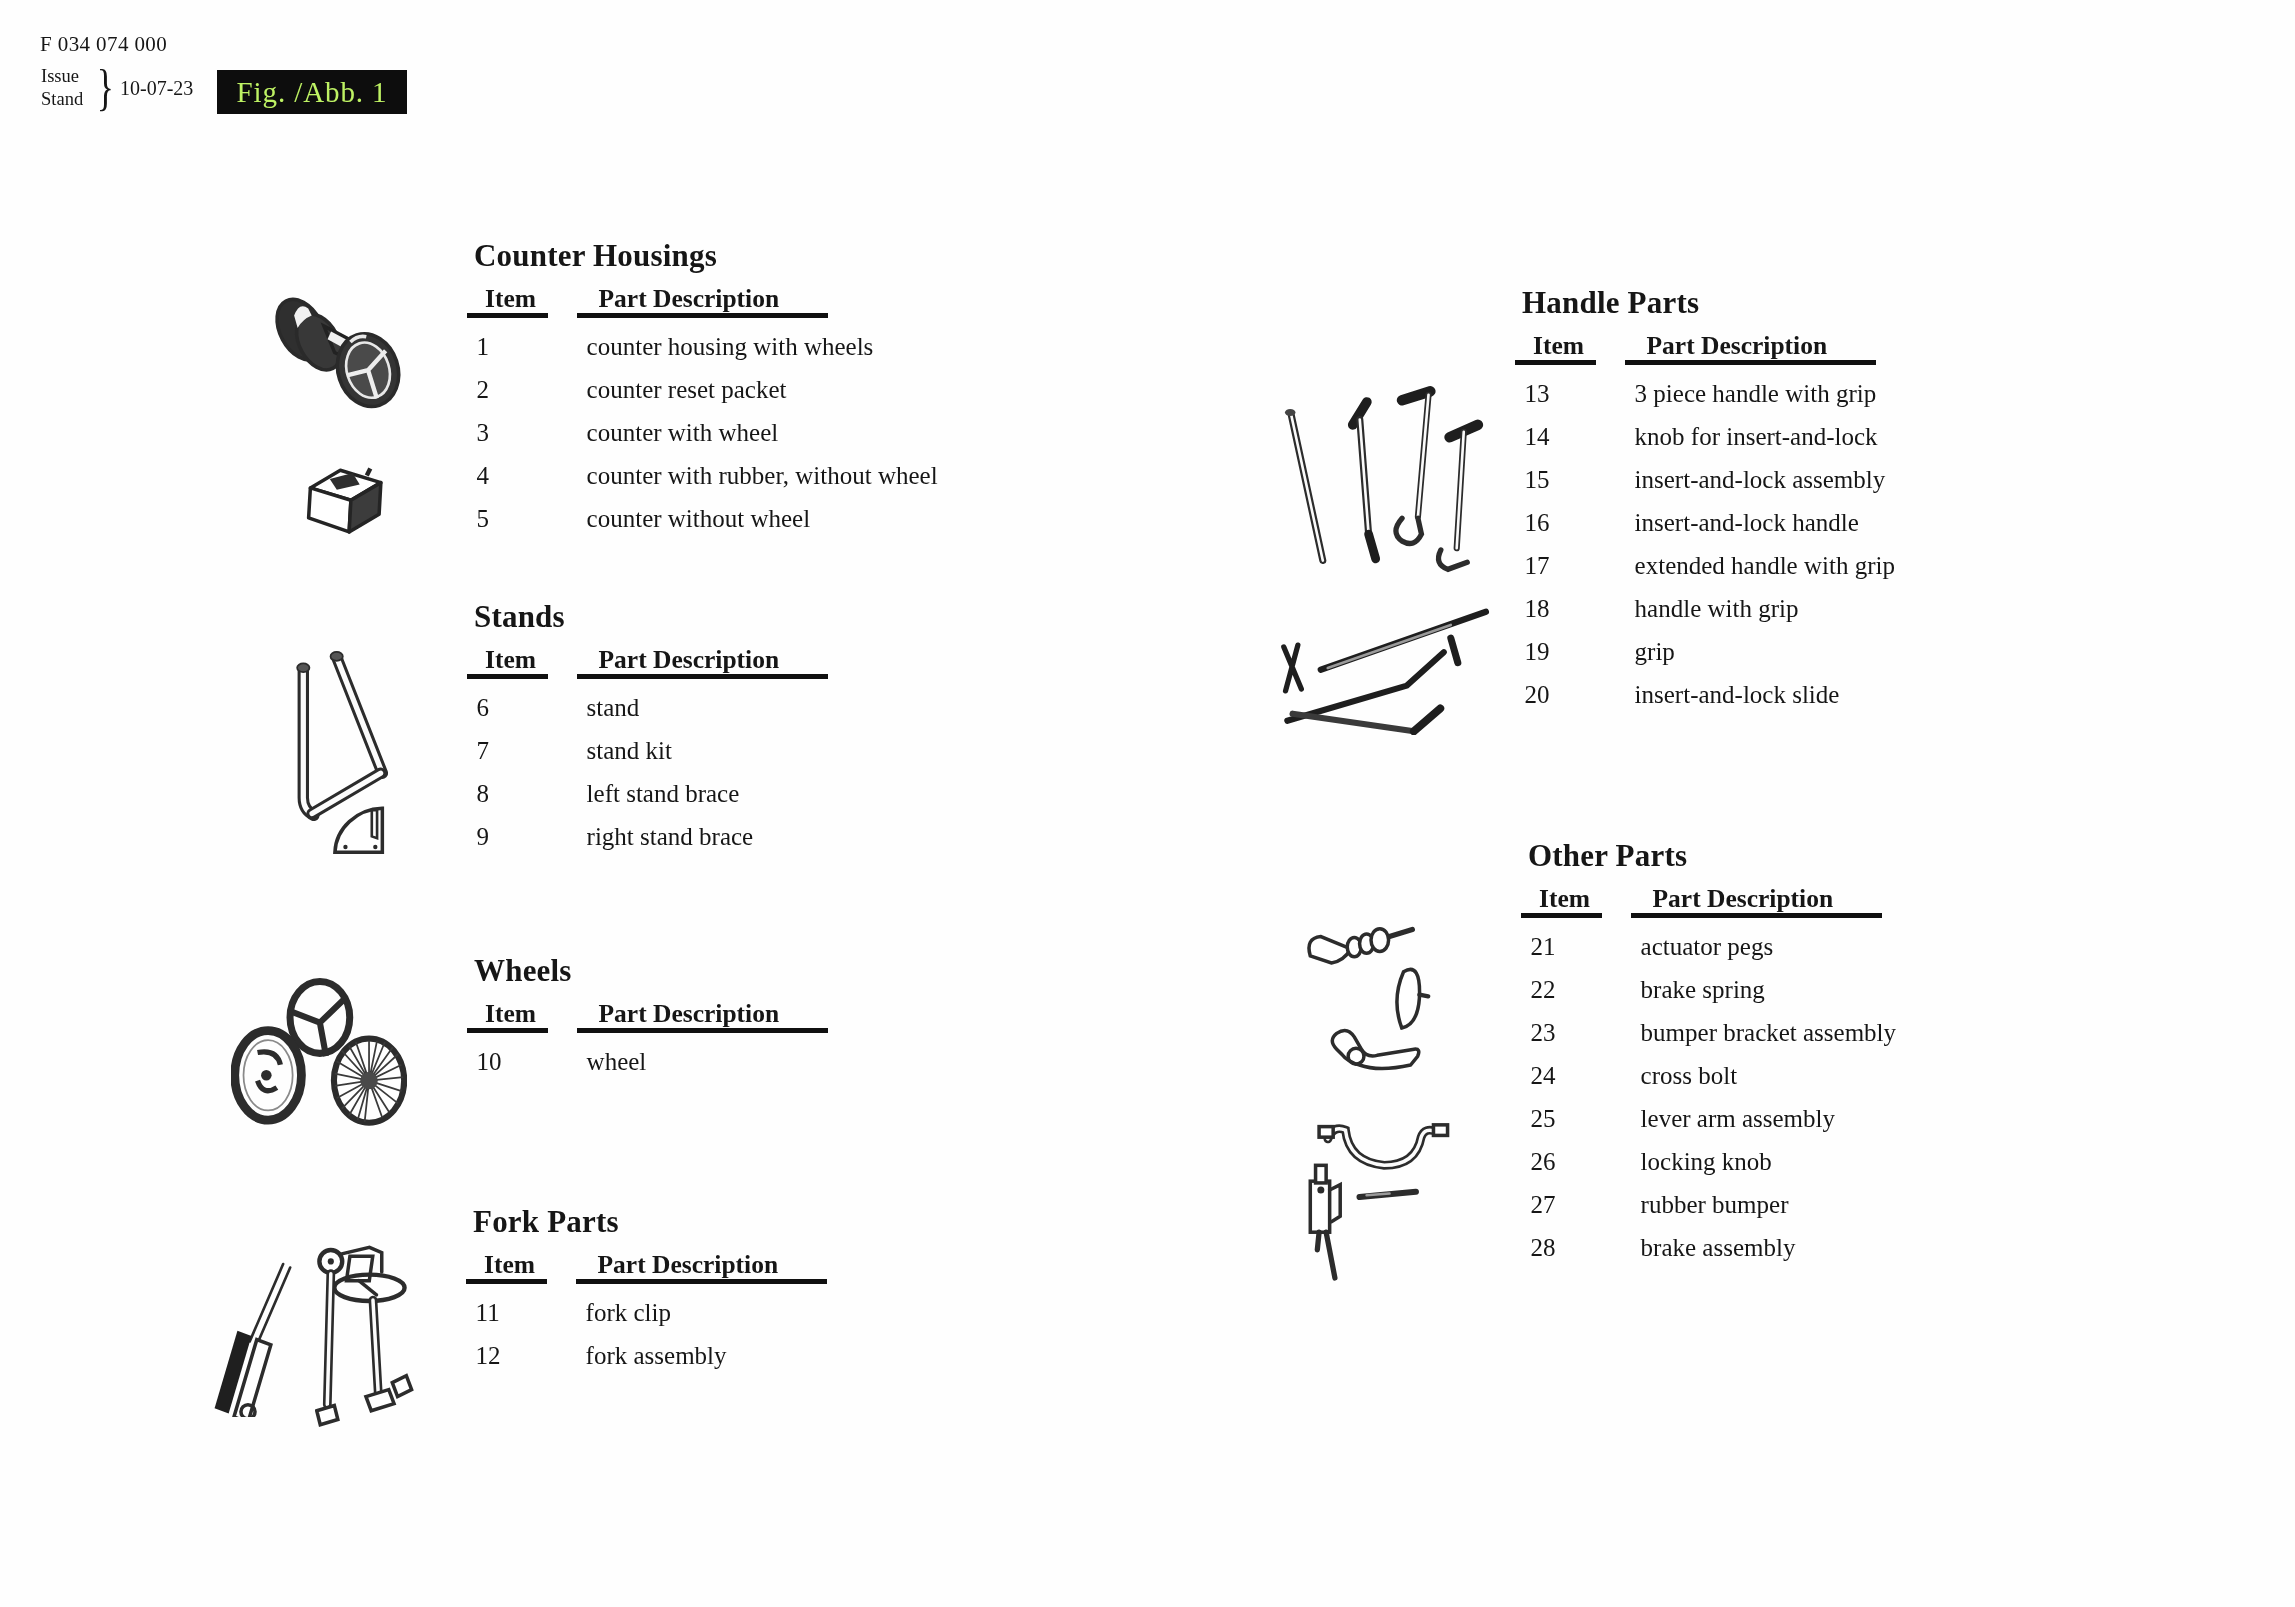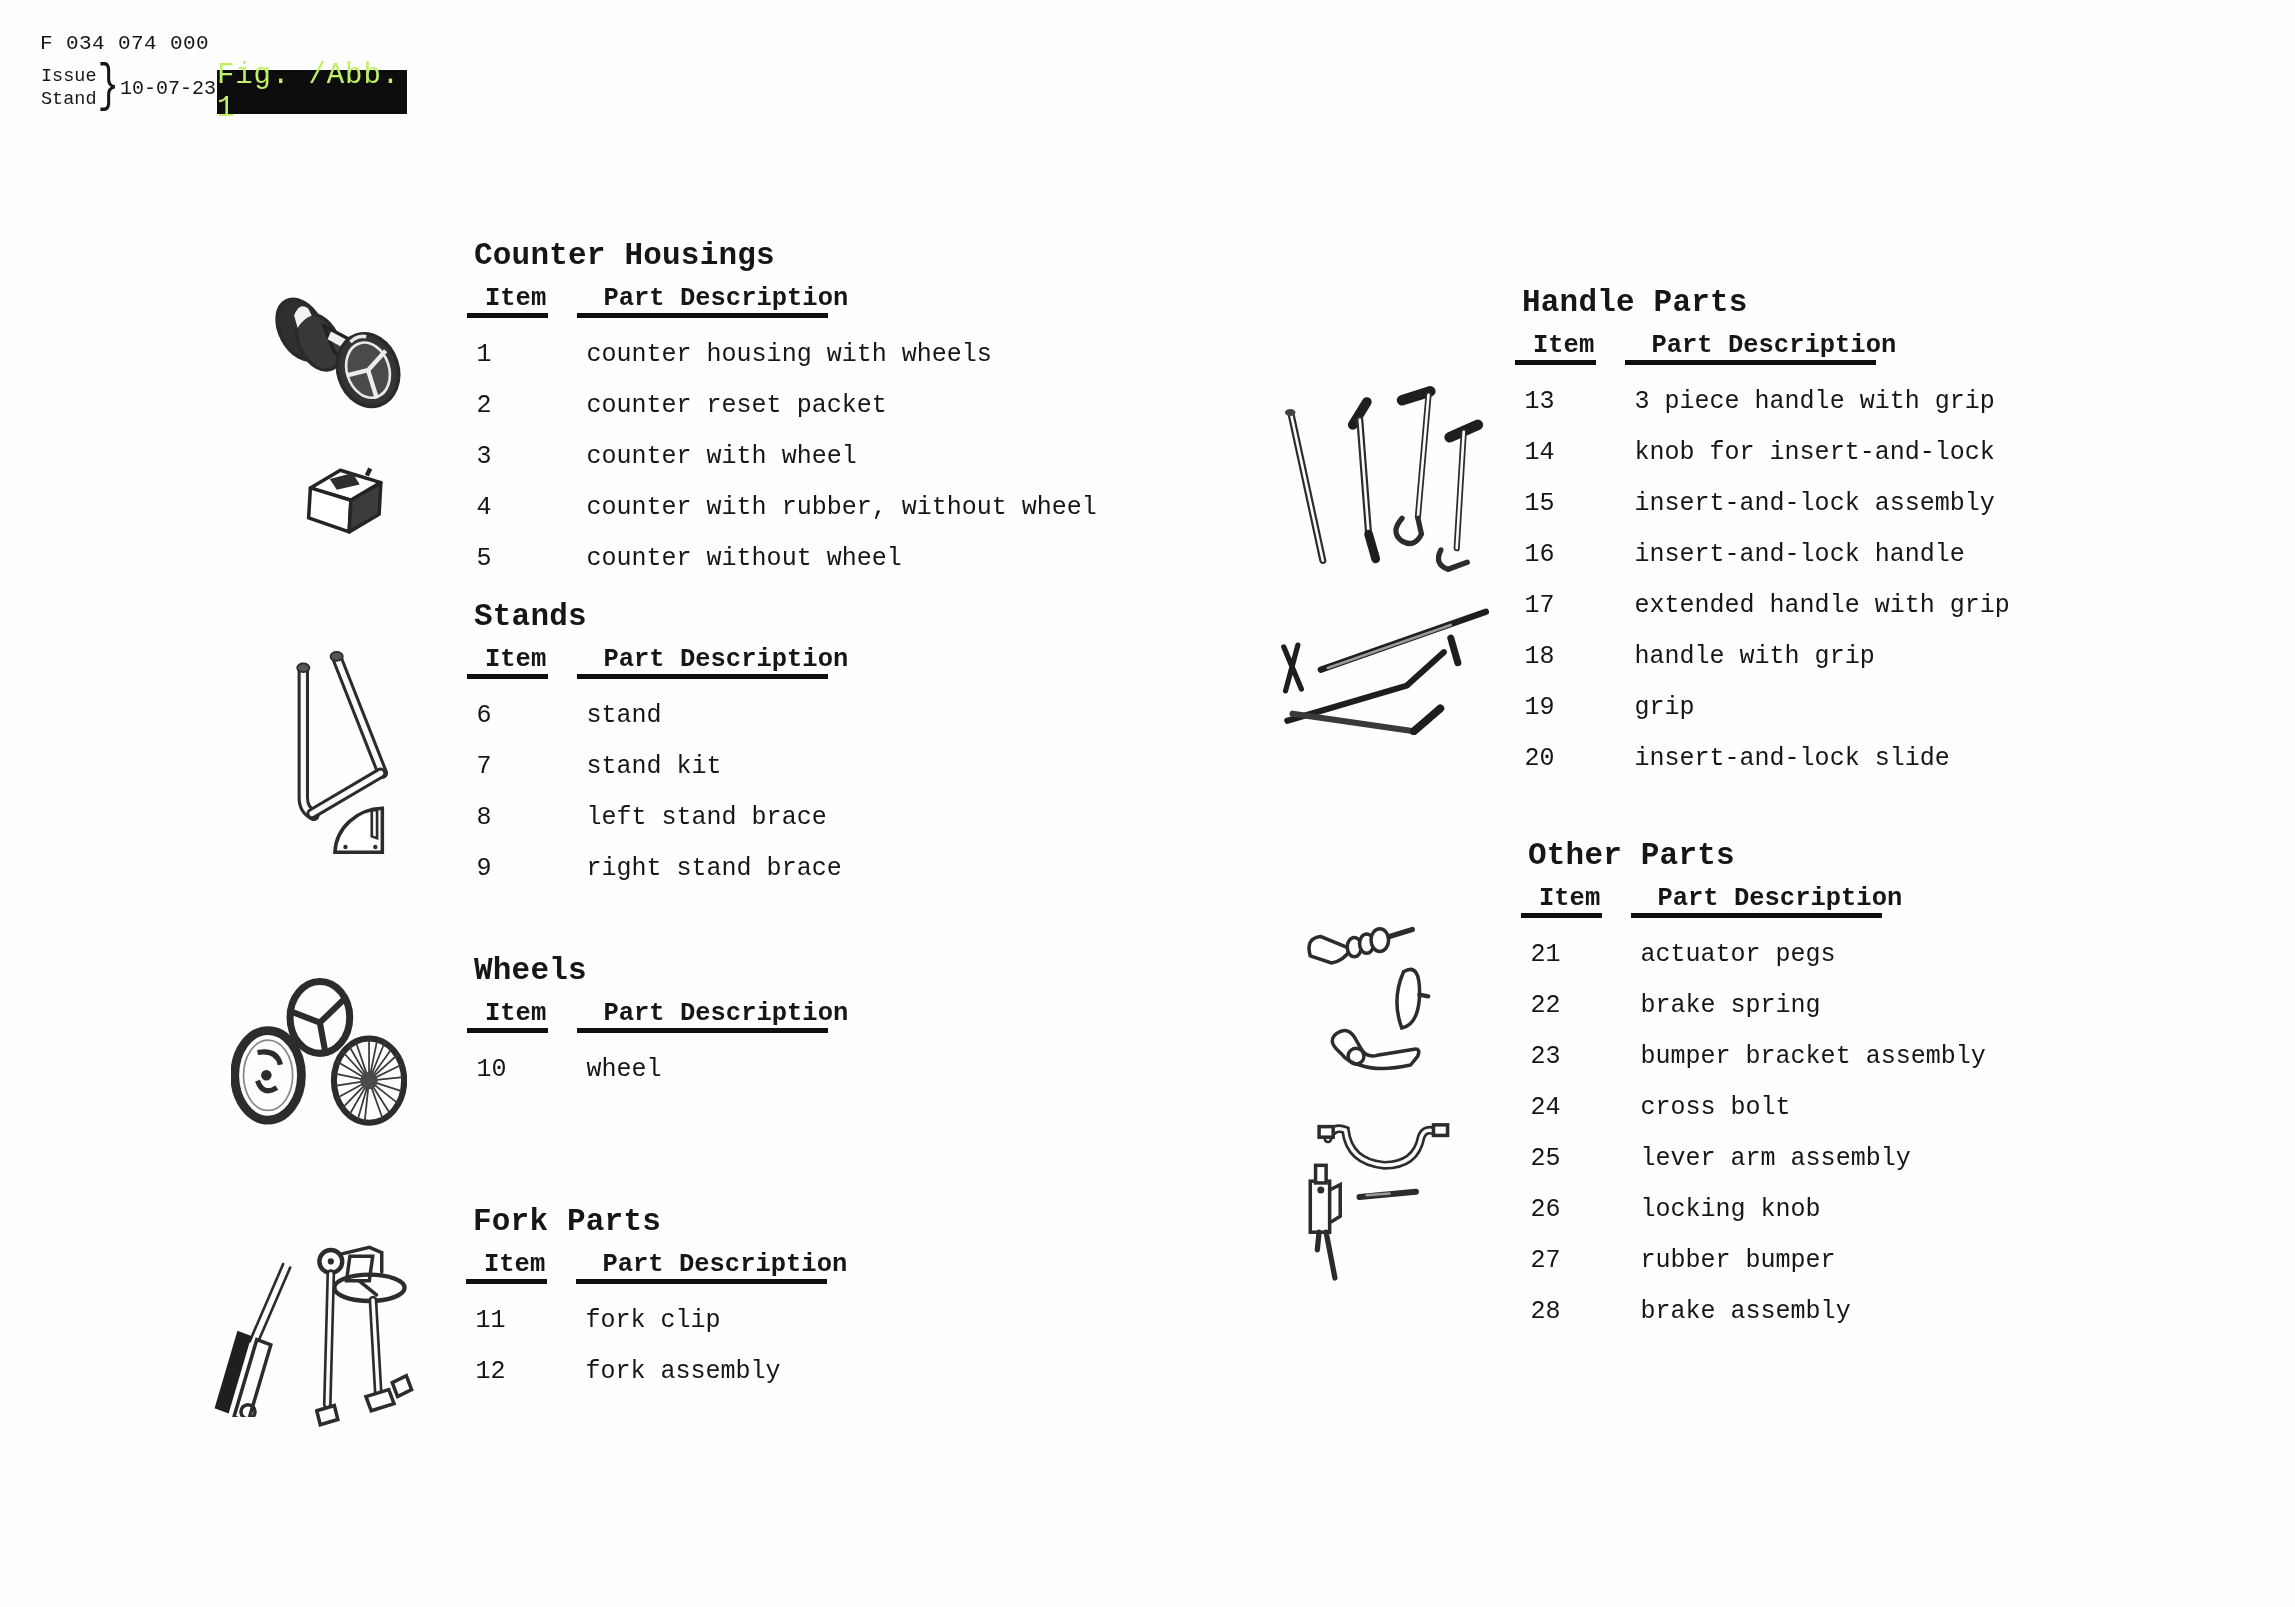--- a/index.html
+++ b/index.html
@@ -1,20 +1,20 @@
 <!DOCTYPE html>
 <html style="font-size:14px"><head>
 <meta charset="utf-8">
 <style>
   html,body{margin:0;padding:0;background:#ffffff;}
   .page{
     position:relative;
     width:2295px;height:1608px;
     background:#fefefe;
-    font-family:Liberation Mono, monospace;
+    font-family:Liberation Serif, serif;
     color:#161616;
     overflow:hidden;
   }
   
   .part-number{position:absolute;left:40px;top:32px;font-size:21px;letter-spacing:0.4px;}
   .issue-block{position:absolute;left:41px;top:65px;font-size:18.5px;line-height:23px;}
   .brace{position:absolute;left:93px;top:58px;font-size:51px;font-weight:200;transform:scaleX(.7);}
   .issue-date{position:absolute;left:120px;top:77px;font-size:20px;}
   .fig-badge{
     position:absolute;left:217px;top:70px;width:190px;height:44px;
@@ -26,21 +26,21 @@
   .parts-section h2{
     margin:0;font-size:31px;font-weight:bold;line-height:33px;letter-spacing:0.2px;
   }
   .thead{position:absolute;top:45px;left:0;white-space:nowrap;}
   .th{font-size:25.5px;font-weight:bold;display:inline-block;}
   .th.item{width:110px;margin-left:11px;}
   .th-underline{position:absolute;top:74px;height:5.3px;background:#101010;}
   .th-underline.u-item{left:-7px;width:81px;}
   .th-underline.u-desc{left:103px;width:251px;}
   .tbody{position:absolute;top:93px;left:0;}
-  .row{height:43px;white-space:nowrap;margin-top:8px;}
+  .row{height:43px;white-space:nowrap;}
   .cell{display:inline-block;font-size:25px;line-height:30px;}
   .cell.item{width:110px;padding-left:2.6px;}
   
   .footer-note{position:absolute;left:2016px;top:1470px;font-size:21px;line-height:25px;}
   .footer-note div{white-space:nowrap;}
   
   .illus{position:absolute;}
   .illus svg{display:block;}
 </style>
 </head>

